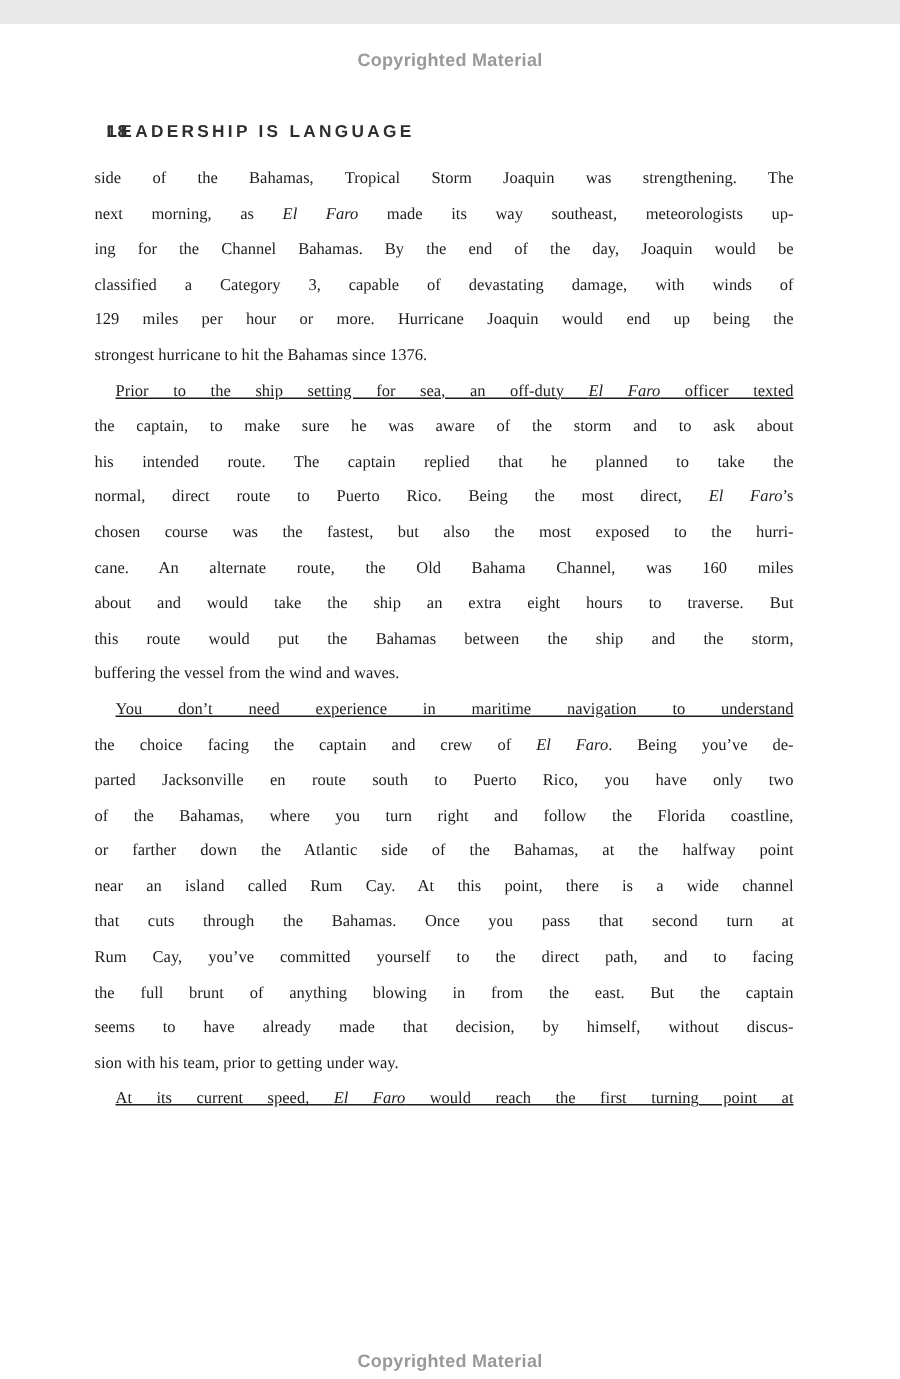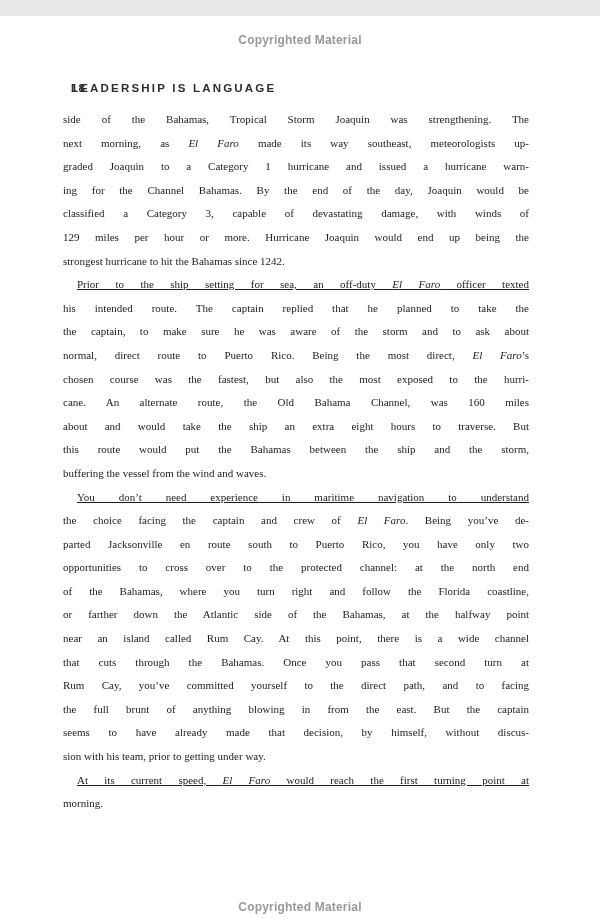--- a/index.html
+++ b/index.html
@@ -67,44 +67,41 @@
   <div class="copyright top">Copyrighted Material</div>
 
   <div class="running-head">
     <span class="page-number">18</span>
     <div class="book-title">LEADERSHIP IS LANGUAGE</div>
   </div>
 
   <div class="body-text" id="body-text">
       <div class="line"><span>side of the Bahamas, Tropical Storm Joaquin was strengthening. The</span></div>
       <div class="line"><span>next morning, as </span><span class="it">El Faro</span><span> made its way southeast, meteorologists up-</span></div>
-      <div class="line"><span>graded Joaquin to a Category 1 hurricane and issued a hurricane warn-</span></div>
       <div class="line"><span>ing for the Channel Bahamas. By the end of the day, Joaquin would be</span></div>
       <div class="line"><span>classified a Category 3, capable of devastating damage, with winds of</span></div>
       <div class="line"><span>129 miles per hour or more. Hurricane Joaquin would end up being the</span></div>
-      <div class="line last"><span>strongest hurricane to hit the Bahamas since 1242.</span></div>
+      <div class="line last"><span>strongest hurricane to hit the Bahamas since 1376.</span></div>
       <div class="line indent"><span>Prior to the ship setting for sea, an off-duty </span><span class="it">El Faro</span><span> officer texted</span></div>
+      <div class="line"><span>the captain, to make sure he was aware of the storm and to ask about</span></div>
       <div class="line"><span>his intended route. The captain replied that he planned to take the</span></div>
-      <div class="line"><span>the captain, to make sure he was aware of the storm and to ask about</span></div>
       <div class="line"><span>normal, direct route to Puerto Rico. Being the most direct, </span><span class="it">El Faro</span><span>’s</span></div>
       <div class="line"><span>chosen course was the fastest, but also the most exposed to the hurri-</span></div>
       <div class="line"><span>cane. An alternate route, the Old Bahama Channel, was 160 miles</span></div>
       <div class="line"><span>about and would take the ship an extra eight hours to traverse. But</span></div>
       <div class="line"><span>this route would put the Bahamas between the ship and the storm,</span></div>
       <div class="line last"><span>buffering the vessel from the wind and waves.</span></div>
       <div class="line indent"><span>You don’t need experience in maritime navigation to understand</span></div>
       <div class="line"><span>the choice facing the captain and crew of </span><span class="it">El Faro</span><span>. Being you’ve de-</span></div>
       <div class="line"><span>parted Jacksonville en route south to Puerto Rico, you have only two</span></div>
-      <div class="line"><span>opportunities to cross over to the protected channel: at the north end</span></div>
       <div class="line"><span>of the Bahamas, where you turn right and follow the Florida coastline,</span></div>
       <div class="line"><span>or farther down the Atlantic side of the Bahamas, at the halfway point</span></div>
       <div class="line"><span>near an island called Rum Cay. At this point, there is a wide channel</span></div>
       <div class="line"><span>that cuts through the Bahamas. Once you pass that second turn at</span></div>
       <div class="line"><span>Rum Cay, you’ve committed yourself to the direct path, and to facing</span></div>
       <div class="line"><span>the full brunt of anything blowing in from the east. But the captain</span></div>
       <div class="line"><span>seems to have already made that decision, by himself, without discus-</span></div>
       <div class="line last"><span>sion with his team, prior to getting under way.</span></div>
       <div class="line indent"><span>At its current speed, </span><span class="it">El Faro</span><span> would reach the first turning point at</span></div>
-      <div class="line last"><span>morning.</span></div>
     </div>
 
   <div class="copyright bottom">Copyrighted Material</div>
 </div>
 
 </body></html>

